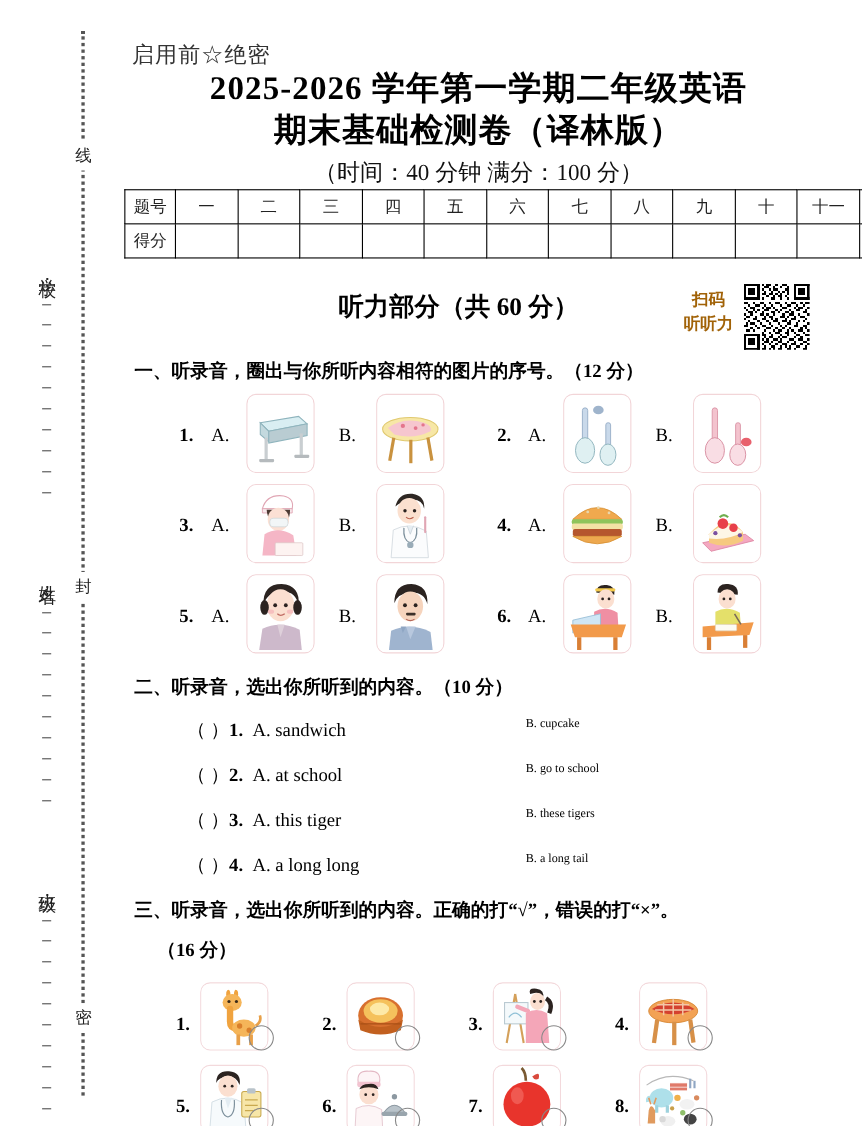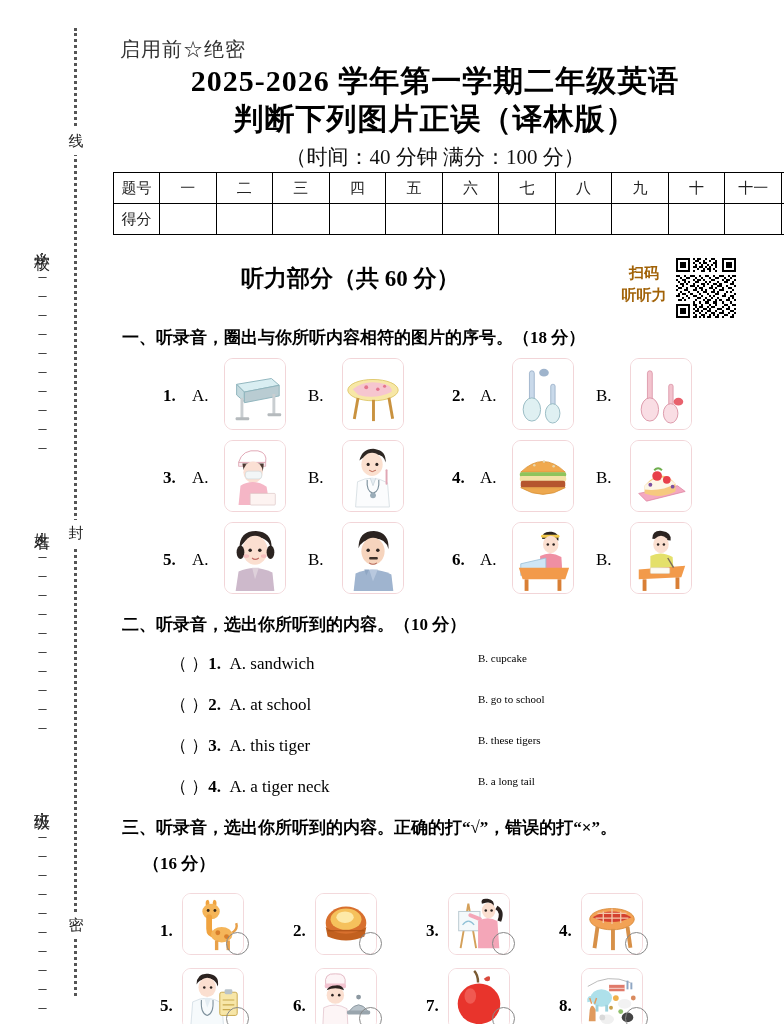--- a/index.html
+++ b/index.html
@@ -52,22 +52,22 @@
   }
   .scoretable td {
     border:1px solid #000; height:31px; text-align:center;
     font-size:15px; color:#222; padding:0;
   }
   .scoretable td.head { width:46px; }
   .scoretable td.tot { width:47px;font-weight:bold; }
 
   
   .part-title {
-    position:absolute; left:241px; top:263px; width:330px;
-    font-weight:bold; font-size:23px; color:#000;
+    position:absolute; left:252px; top:263px; width:330px;
+    text-align:center; font-weight:bold; font-size:23px; color:#000;
   }
   .scan {
     position:absolute; left:616px; top:262px; width:56px;
     text-align:center; color:#a16207; font-weight:bold;
     font-size:15px; line-height:1.45;
     font-family:"Liberation Sans", sans-serif;
   }
   .qr { position:absolute; left:676px; top:258px; width:60px; height:60px; }
 
   
@@ -123,21 +123,21 @@
     <div class="seal-char" style="top:912px;">密</div>
 
     <div class="vlabel" style="top:240px;">学校：__________</div>
     <div class="vlabel" style="top:520px;">姓名：__________</div>
     <div class="vlabel" style="top:800px;">班级：__________</div>
   </div>
 
   <div class="secret">启用前☆绝密</div>
   <div class="title">
     <div>2025-2026 学年第一学期二年级英语</div>
-    <div>判断下列图片正误（译林版）</div>
+    <div>期末基础检测卷（译林版）</div>
   </div>
   <div class="subtitle">（时间：40 分钟  满分：100 分）</div>
 
   <table class="scoretable">
     <tbody>
         <tr>
       <td class="head">题号</td>
       <td>一</td>
       <td>二</td>
       <td>三</td>
@@ -381,21 +381,21 @@
           <rect x="11" y="28" width="1" height="1"></rect>
           <rect x="13" y="28" width="1" height="1"></rect>
           <rect x="15" y="28" width="2" height="1"></rect>
           <rect x="19" y="28" width="2" height="1"></rect>
           <rect x="22" y="28" width="1" height="1"></rect>
           <rect x="26" y="28" width="2" height="1"></rect>
       </g>
     </svg>
   </div>
 
-  <div class="sec" style="left:122px; top:325px; width:640px;">一、听录音，圈出与你所听内容相符的图片的序号。（18 分）</div>
+  <div class="sec" style="left:122px; top:325px; width:640px;">一、听录音，圈出与你所听内容相符的图片的序号。（12 分）</div>
 
   <div class="picrow" style="left:0; top:358px; width:784px;">
     <div class="qnum" style="left:163px; top:28px;">1.</div>
     <div class="opt" style="left:192px; top:28px;">A.</div>
     <div class="card" style="left:224px; top:0;">
       <svg class="art" viewBox="0 0 62 72">
         <rect width="62" height="72" fill="#fff"></rect>
         <polygon points="12,26 48,20 56,27 20,34" fill="#d9eef2" stroke="#8fb4bd" stroke-width="1"></polygon>
         <polygon points="12,26 20,34 20,44 12,37" fill="#c3d9de" stroke="#8fb4bd" stroke-width="1"></polygon>
         <polygon points="20,34 56,27 56,38 20,45" fill="#b9ccd2" stroke="#8fb4bd" stroke-width="1"></polygon>
@@ -589,21 +589,21 @@
     <span class="par">（    ）</span><span class="no">2.</span>&nbsp;&nbsp;<span>A.  at  school</span>
   </div>
   <div class="chB" style="left:478px; top:693px;">B.  go  to  school</div>
 
   <div class="chline" style="left:170px; top:734px;">
     <span class="par">（    ）</span><span class="no">3.</span>&nbsp;&nbsp;<span>A.  this  tiger</span>
   </div>
   <div class="chB" style="left:478px; top:734px;">B.  these  tigers</div>
 
   <div class="chline" style="left:170px; top:775px;">
-    <span class="par">（    ）</span><span class="no">4.</span>&nbsp;&nbsp;<span>A.  a  tiger  neck</span>
+    <span class="par">（    ）</span><span class="no">4.</span>&nbsp;&nbsp;<span>A.  a  long  long</span>
   </div>
   <div class="chB" style="left:478px; top:775px;">B.  a  long  tail</div>
 
   <div class="sec" style="left:122px; top:815px; width:650px;">三、听录音，选出你所听到的内容。正确的打“√”，错误的打“×”。</div>
   <div class="sec" style="left:143px; top:851px; width:200px;">（16 分）</div>
 
   <div class="jitem" style="left:0; top:893px; width:784px; height:66px;">
     <div class="jnum" style="left:160px; top:28px;">1.</div>
     <div class="jcard" style="left:182px; top:0;">
       <svg class="art" viewBox="0 0 62 62">

